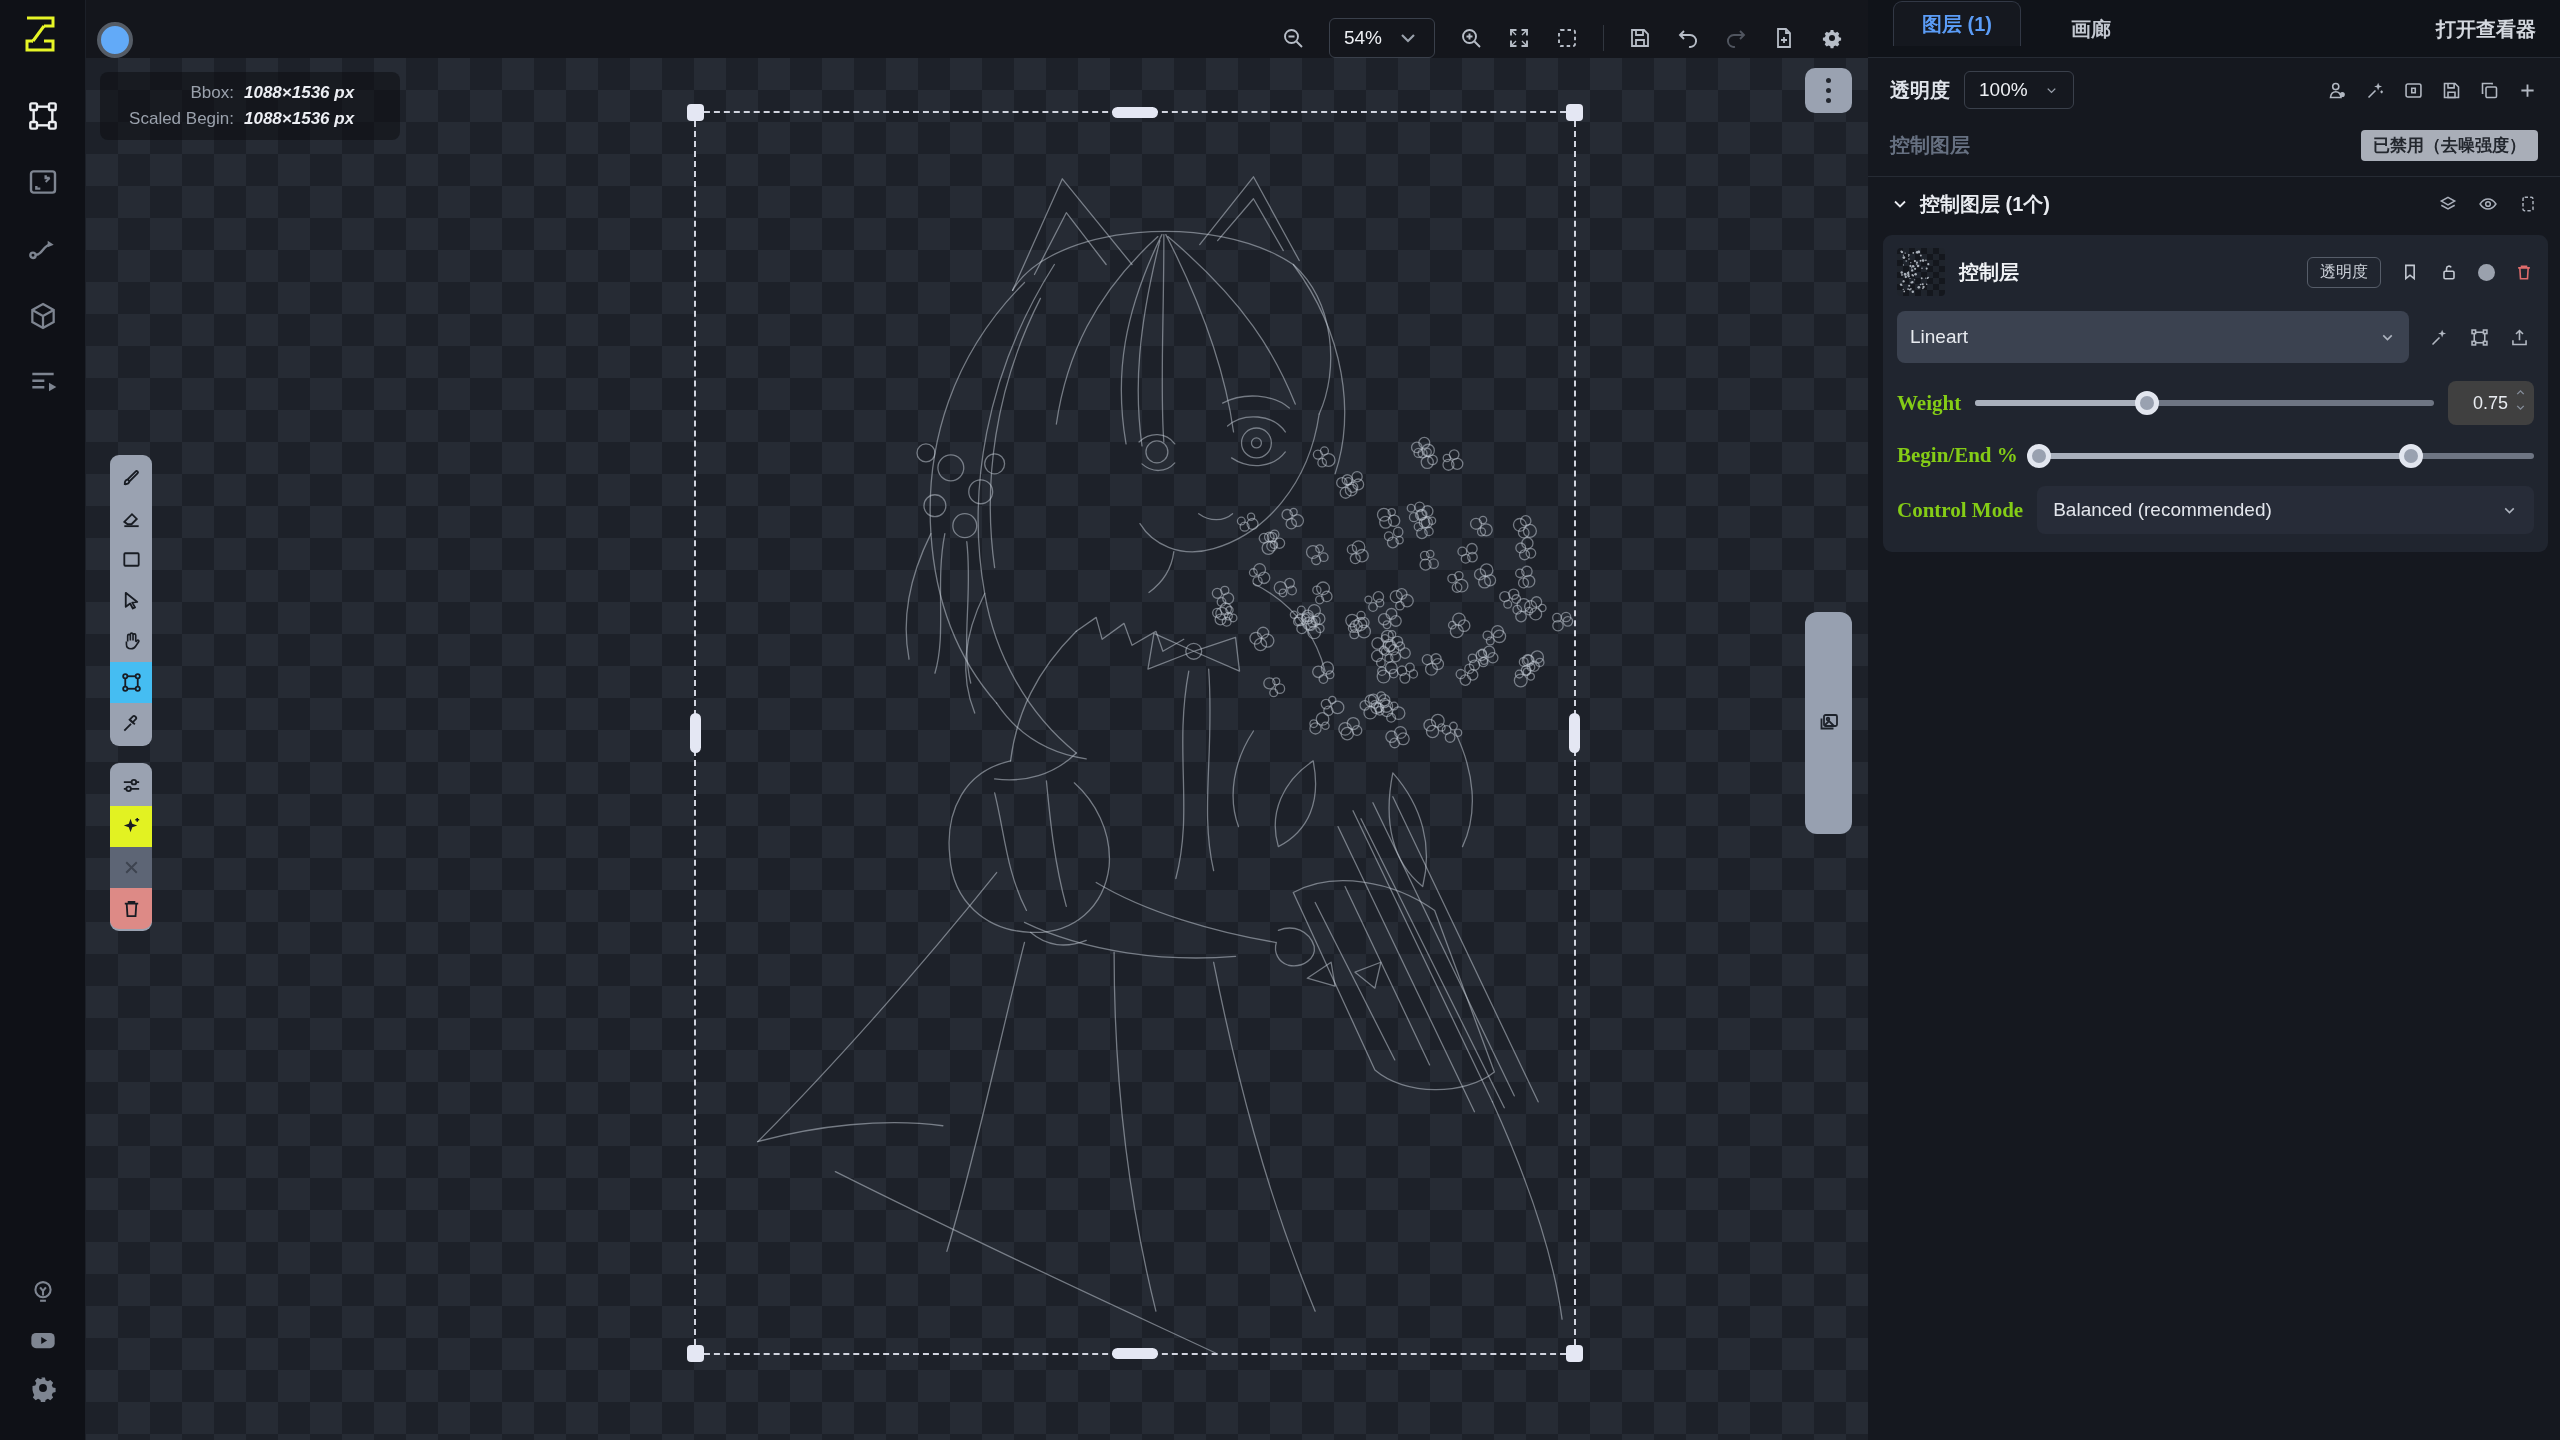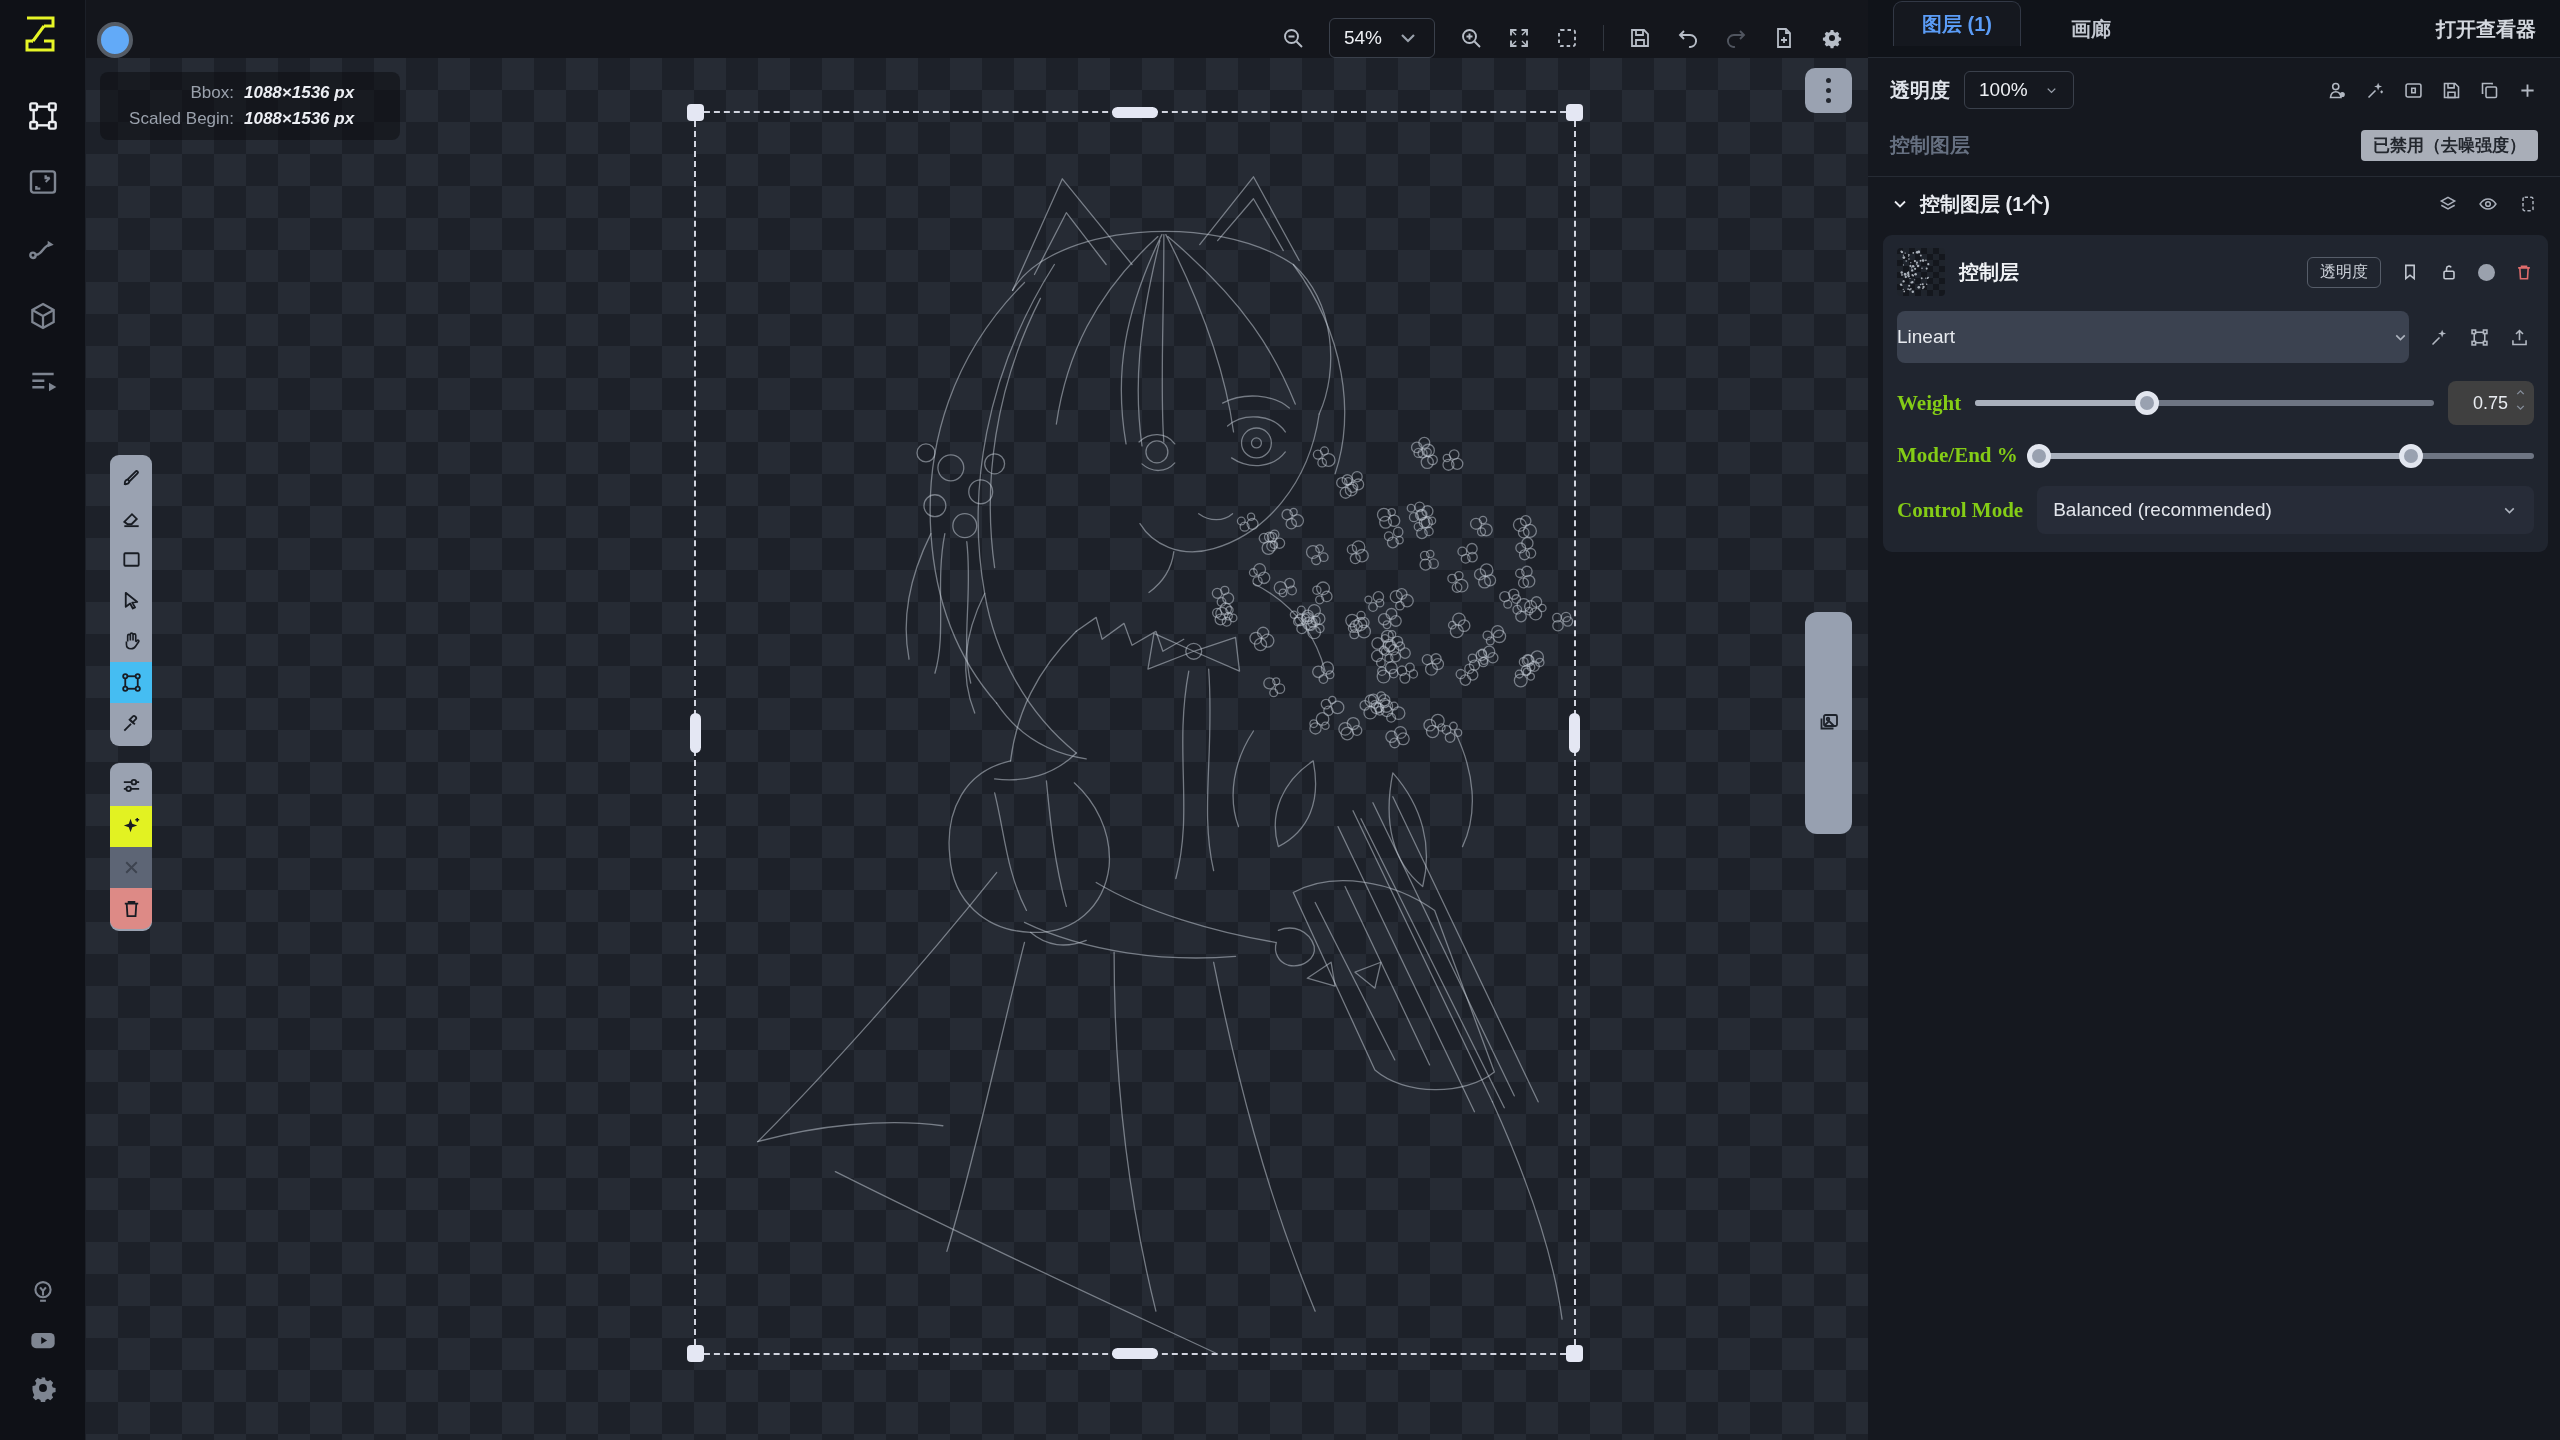--- a/index.html
+++ b/index.html
@@ -107,21 +107,21 @@
       linear-gradient(45deg,#1f242c 25%,transparent 25%,transparent 75%,#1f242c 75%);
     background-position:0 0,6px 6px;background-size:12px 12px;position:relative;cursor:pointer;}
   .lname{color:#f0f2f5;font-size:20px;font-weight:bold;}
   .lrow1-icons{margin-left:auto;display:flex;align-items:center;gap:19px;color:#c3c9d2;}
   .lrow1-icons svg{width:20px;height:20px;cursor:pointer;}
   .chip{border:1px solid #565d69;border-radius:6px;color:#ccd1d9;font-size:16px;padding:4px 12px;cursor:pointer;}
   .dot{width:17px;height:17px;border-radius:50%;background:#9aa1ad;cursor:pointer;}
   .danger-ic{color:#e06c6c;}
 
   .lrow2{display:flex;align-items:center;gap:20px;margin-top:15px;}
-  .modelsel{flex:1;display:flex;align-items:center;height:52px;background:#3b4250;border-radius:8px;padding:0 0;color:#e7eaef;font-size:19px;cursor:pointer;max-width:512px;}
+  .modelsel{flex:1;display:flex;align-items:center;height:52px;background:#3b4250;border-radius:8px;padding:0 13px;color:#e7eaef;font-size:19px;cursor:pointer;max-width:512px;}
   .modelsel .chev{margin-left:auto;color:#aeb4bf;}
   .lrow2-icons{display:flex;align-items:center;gap:19px;color:#b2b8c2;}
   .lrow2-icons svg{width:21px;height:21px;cursor:pointer;}
 
   .ctlrow{display:flex;align-items:center;margin-top:18px;gap:14px;}
   .ctl-label{color:#84cc16;font-size:21px;font-weight:bold;white-space:nowrap;font-family:Liberation Serif, serif;}
   .slider{position:relative;flex:1;height:24px;cursor:pointer;}
   .track{position:absolute;left:0;right:0;top:9px;height:6px;border-radius:3px;background:#6e7583;}
   .fill{position:absolute;top:9px;height:6px;border-radius:3px;background:#a9b0bc;}
   .shandle{position:absolute;top:0px;width:24px;height:24px;border-radius:50%;background:#99a1b0;border:5px solid #e2e6ef;transform:translateX(-50%);cursor:pointer;}
@@ -971,21 +971,21 @@
                 <path d="M6 15l6-6 6 6"></path>
               </svg>
             <svg viewBox="0 0 24 24" fill="none" stroke="currentColor" stroke-width="2.6">
                 <path d="M6 9l6 6 6-6"></path>
               </svg>
           </span>
         </div>
       </div>
 
       <div class="ctlrow">
-        <span class="ctl-label">Mode/End %</span>
+        <span class="ctl-label">Begin/End %</span>
         <div class="slider">
           <div class="track"></div>
           <div class="fill" style="left: 0px; width: 75.5%;"></div>
           <div class="shandle" style="left: 1.5%;"></div>
           <div class="shandle" style="left: 75.5%;"></div>
         </div>
       </div>
 
       <div class="ctlrow">
         <span class="ctl-label">Control Mode</span>

